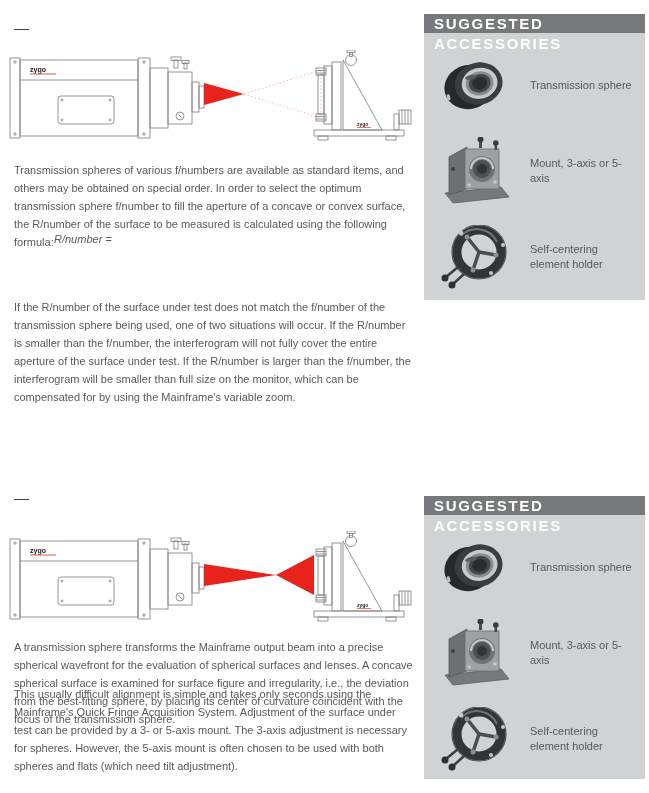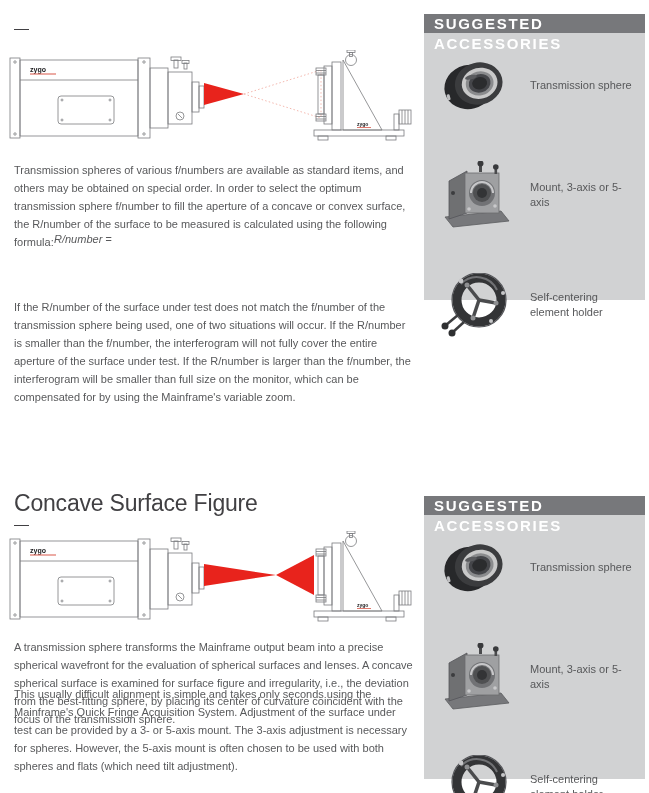--- a/index.html
+++ b/index.html
@@ -22,21 +22,21 @@
   .formula{position:absolute;left:14px;top:233px;width:300px;display:flex;align-items:center;
     color:#58595b;font-size:11px;font-style:italic;}
   .f-lhs{margin-left:40px;white-space:nowrap;}
   .f-frac{margin-left:14px;width:160px;text-align:center;}
   .f-num{padding:0 8px 3px 8px;border-bottom:1px solid #58595b;line-height:13.5px;}
   .f-den{padding:3px 8px 0 8px;line-height:13.5px;}
   
   .panel{position:absolute;left:424px;width:221px;background:#d1d2d3;}
   .panel-header{height:19px;background:#77787b;color:#ffffff;font-size:15px;font-weight:bold;
     letter-spacing:1.7px;line-height:20px;padding-left:10px;}
-  .panel-items{display:flex;flex-direction:column;padding-top:9px;gap:24px;}
+  .panel-items{display:flex;flex-direction:column;padding-top:9px;}
   .acc-item{display:flex;align-items:center;height:86px;}
   .acc-icon{width:106px;display:flex;justify-content:center;align-items:center;}
   .acc-label{width:102px;color:#57585a;font-size:11px;line-height:15px;}
 </style>
 </head>
 <body>
 
 <div class="page">
 
   <h1 class="sec-title" style="top:5px;">
@@ -192,21 +192,20 @@
             </g>
           </svg>
         </span>
         <span class="acc-label">Self-centering element holder</span>
       </div>
 
     </div>
   </div>
 
   <h1 class="sec-title" style="top:475px;">
-    <span>Concave Surface Figure</span>
     <span class="sec-dash">—</span>
   </h1>
 
   <div class="figure" style="top:531px;">
     <svg width="405" height="96" viewBox="0 0 405 96">
       <use href="#ifr-mainframe"></use>
       <g fill="#e8231c" stroke="none">
         <polygon points="196,33 196,55 268,44"></polygon>
         <polygon points="268,44 306,24 306,64"></polygon>
       </g>

